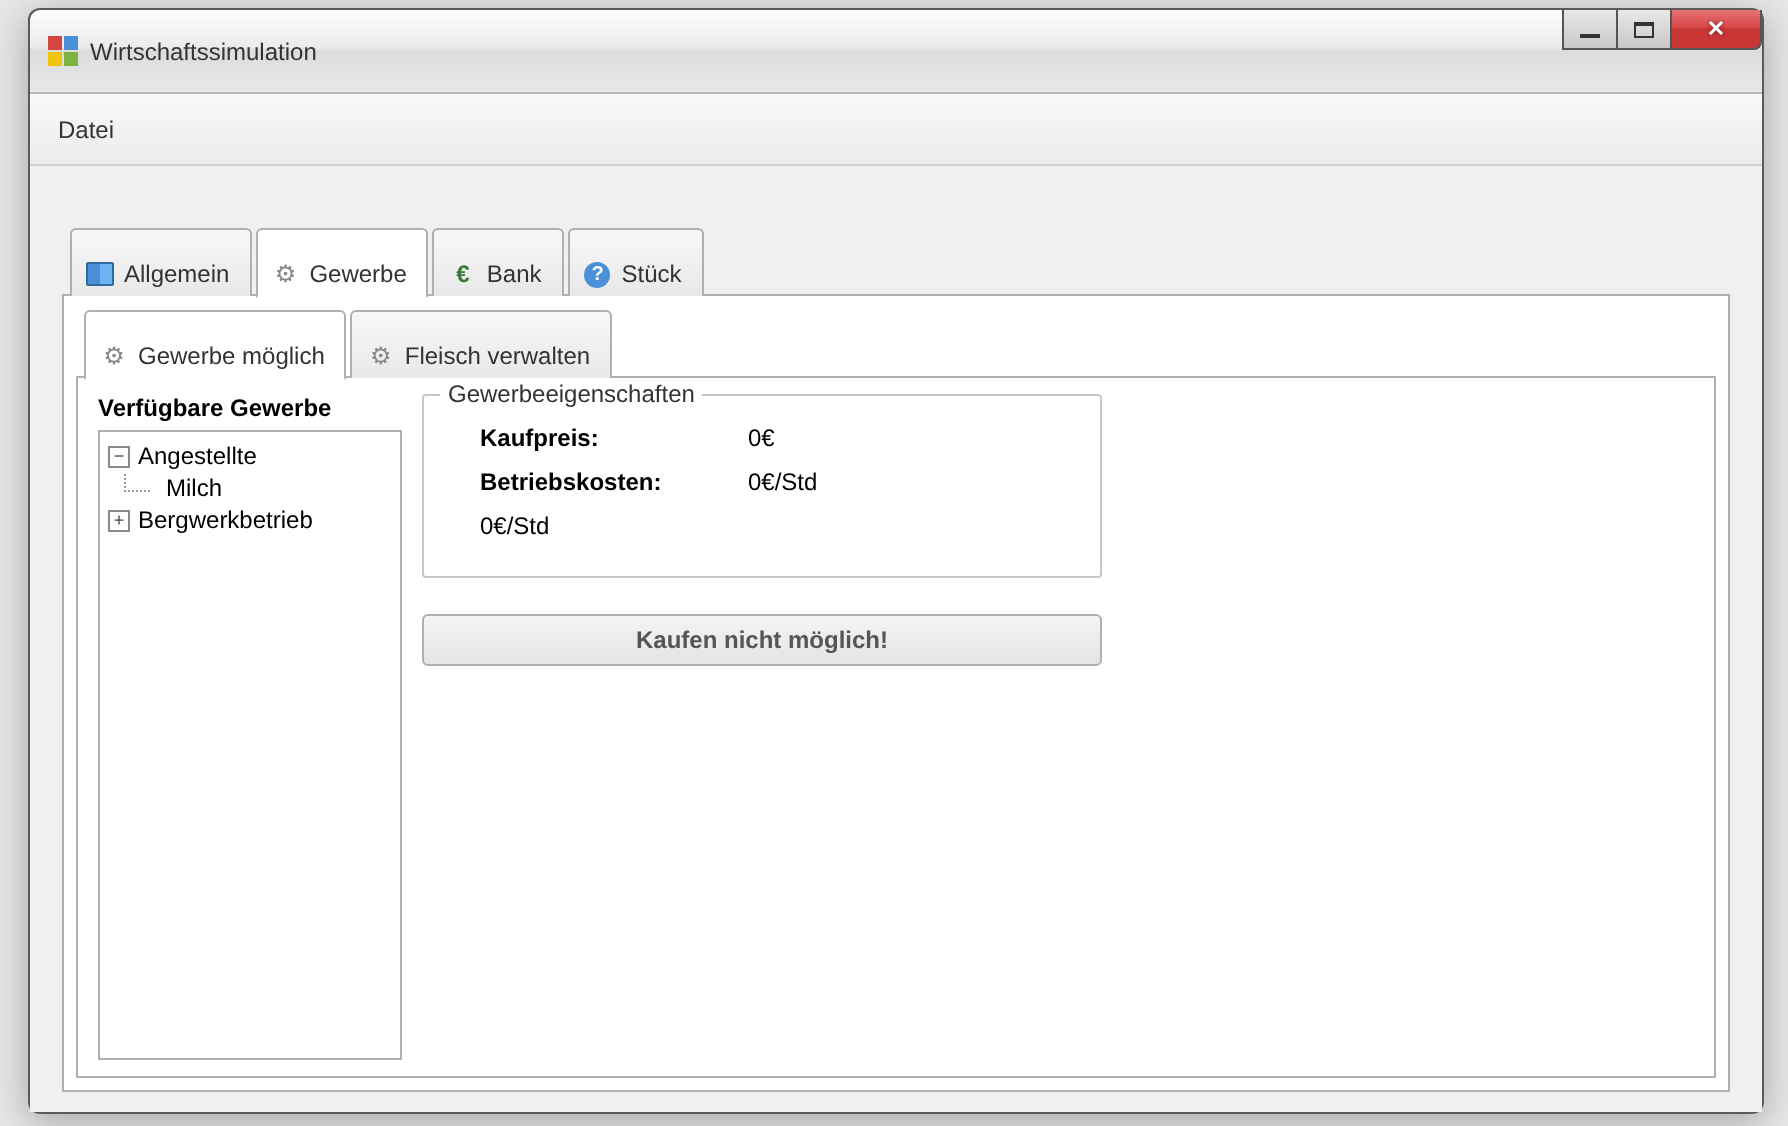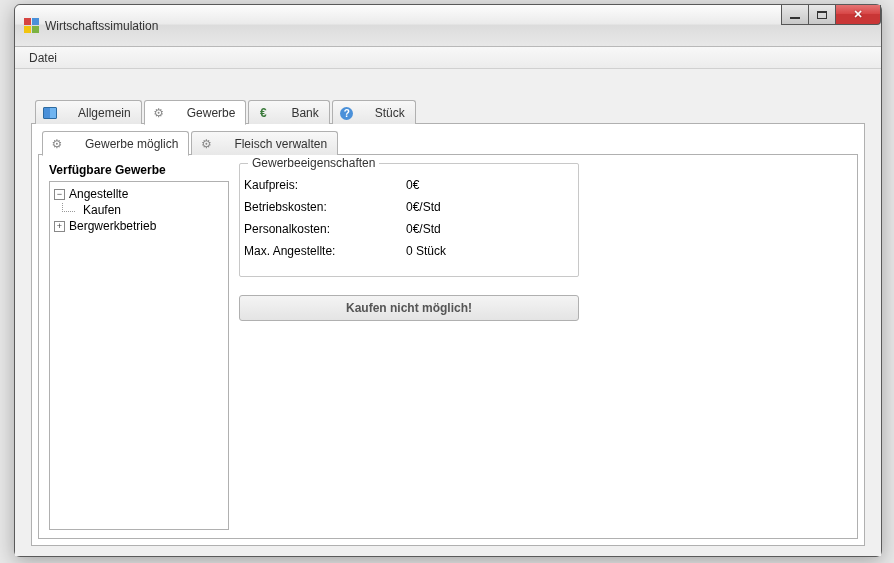--- a/index.html
+++ b/index.html
@@ -75,21 +75,21 @@
 }
 .win-close {
   width: 46px;
   background: linear-gradient(to bottom, #e57373 0%, #d84848 45%, #c93636 50%, #c93636 100%);
   border-radius: 0 0 4px 0;
 }
 .win-min-glyph { width: 10px; height: 2px; background: #333; margin-top: 6px;}
 .win-max-glyph { width: 10px; height: 8px; border: 1px solid #333; border-top: 2px solid #333;}
 .win-close-glyph { color: #fff; font-size: 11px; font-weight: bold; text-shadow: 0 0 2px rgba(0,0,0,0.4);}
 .menubar {
-  height: 22px;
+  height: 36px;
   background: linear-gradient(to bottom, #f8f8f8, #ececec);
   border-bottom: 1px solid #d0d0d0;
   display: flex;
   align-items: center;
   padding: 0 6px;
 }
 .menu-item { padding: 2px 8px; color: #333;}
 .content {
   flex: 1;
   padding: 30px 16px 10px 16px;
@@ -98,22 +98,22 @@
   flex-direction: column;
 }
 .tabstrip {
   display: flex;
   gap: 2px;
   padding-left: 4px;
 }
 .tab {
   display: flex;
   align-items: center;
-  gap: 20px;
-  padding: 4px 10px 3px 6px;
+  gap: 4px;
+  padding: 14px 10px 3px 6px;
   border: 1px solid #b0b0b0;
   border-bottom: none;
   border-radius: 3px 3px 0 0;
   background: linear-gradient(to bottom, #f8f8f8, #e8e8e8);
   color: #333;
   font-size: 12px;
   position: relative;
   top: 1px;
 }
 .tab.active {
@@ -142,21 +142,21 @@
   margin-top: 2px;
 }
 .subtab-panel {
   flex: 1;
   background: #fff;
   border: 1px solid #b0b0b0;
   padding: 8px 10px;
   display: flex;
   gap: 10px;
 }
-.left-col { width: 180px; display:flex; flex-direction:column;}
+.left-col { width: 152px; display:flex; flex-direction:column;}
 .section-head { font-weight: bold; margin-bottom: 4px; }
 .treeview {
   flex: 1;
   border: 1px solid #b0b0b0;
   background: #fff;
   padding: 4px;
   overflow: auto;
 }
 .tree-node { display: flex; align-items: center; gap: 4px; padding: 1px 0; }
 .tree-toggle {
@@ -176,33 +176,33 @@
   border-left: 1px dotted #999;
   height: 8px;
   margin-right: 4px;
   margin-left: -12px;
   margin-top: -6px;
 }
 .right-col { flex: 0 0 340px; display:flex; flex-direction:column; }
 .fieldset {
   border: 1px solid #c8c8c8;
   border-radius: 2px;
-  padding: 10px 12px 14px 4px;
+  padding: 10px 12px 14px 28px;
   position: relative;
 }
 .fieldset-legend {
   position: absolute;
   top: -8px;
   left: 8px;
   background: #fff;
   padding: 0 4px;
   color: #333;
 }
 .prop-row { display: flex; padding: 4px 0; }
-.prop-label { width: 162px; font-weight: normal;}
+.prop-label { width: 134px; font-weight: bold;}
 .prop-value { }
 .buy-btn {
   margin-top: 18px;
   border: 1px solid #b0b0b0;
   background: linear-gradient(to bottom, #f4f4f4, #e4e4e4);
   padding: 5px 0;
   text-align: center;
   border-radius: 3px;
   font-weight: bold;
   color: #555;
@@ -280,21 +280,21 @@
       <div class="subtab-panel">
         <div class="left-col">
           <div class="section-head">Verfügbare Gewerbe</div>
           <div class="treeview">
             <div class="tree-node">
               <span class="tree-toggle">−</span>
               <span>Angestellte</span>
             </div>
             <div class="tree-children">
               <div class="tree-node">
-                  <span>Kaufen</span>
+                  <span>Milch</span>
                 </div>
             </div>
             <div class="tree-node">
               <span class="tree-toggle">+</span>
               <span>Bergwerkbetrieb</span>
             </div>
           </div>
         </div>
 
         <div class="right-col">
@@ -302,26 +302,21 @@
             <div class="fieldset-legend">Gewerbeeigenschaften</div>
             <div class="prop-row">
               <div class="prop-label">Kaufpreis:</div>
               <div class="prop-value">0€</div>
             </div>
             <div class="prop-row">
               <div class="prop-label">Betriebskosten:</div>
               <div class="prop-value">0€/Std</div>
             </div>
             <div class="prop-row">
-              <div class="prop-label">Personalkosten:</div>
               <div class="prop-value">0€/Std</div>
-            </div>
-            <div class="prop-row">
-              <div class="prop-label">Max. Angestellte:</div>
-              <div class="prop-value">0 Stück</div>
             </div>
           </div>
           <div class="buy-btn">Kaufen nicht möglich!</div>
         </div>
       </div>
     </div>
   </div>
 </div>
 
 </body></html>

